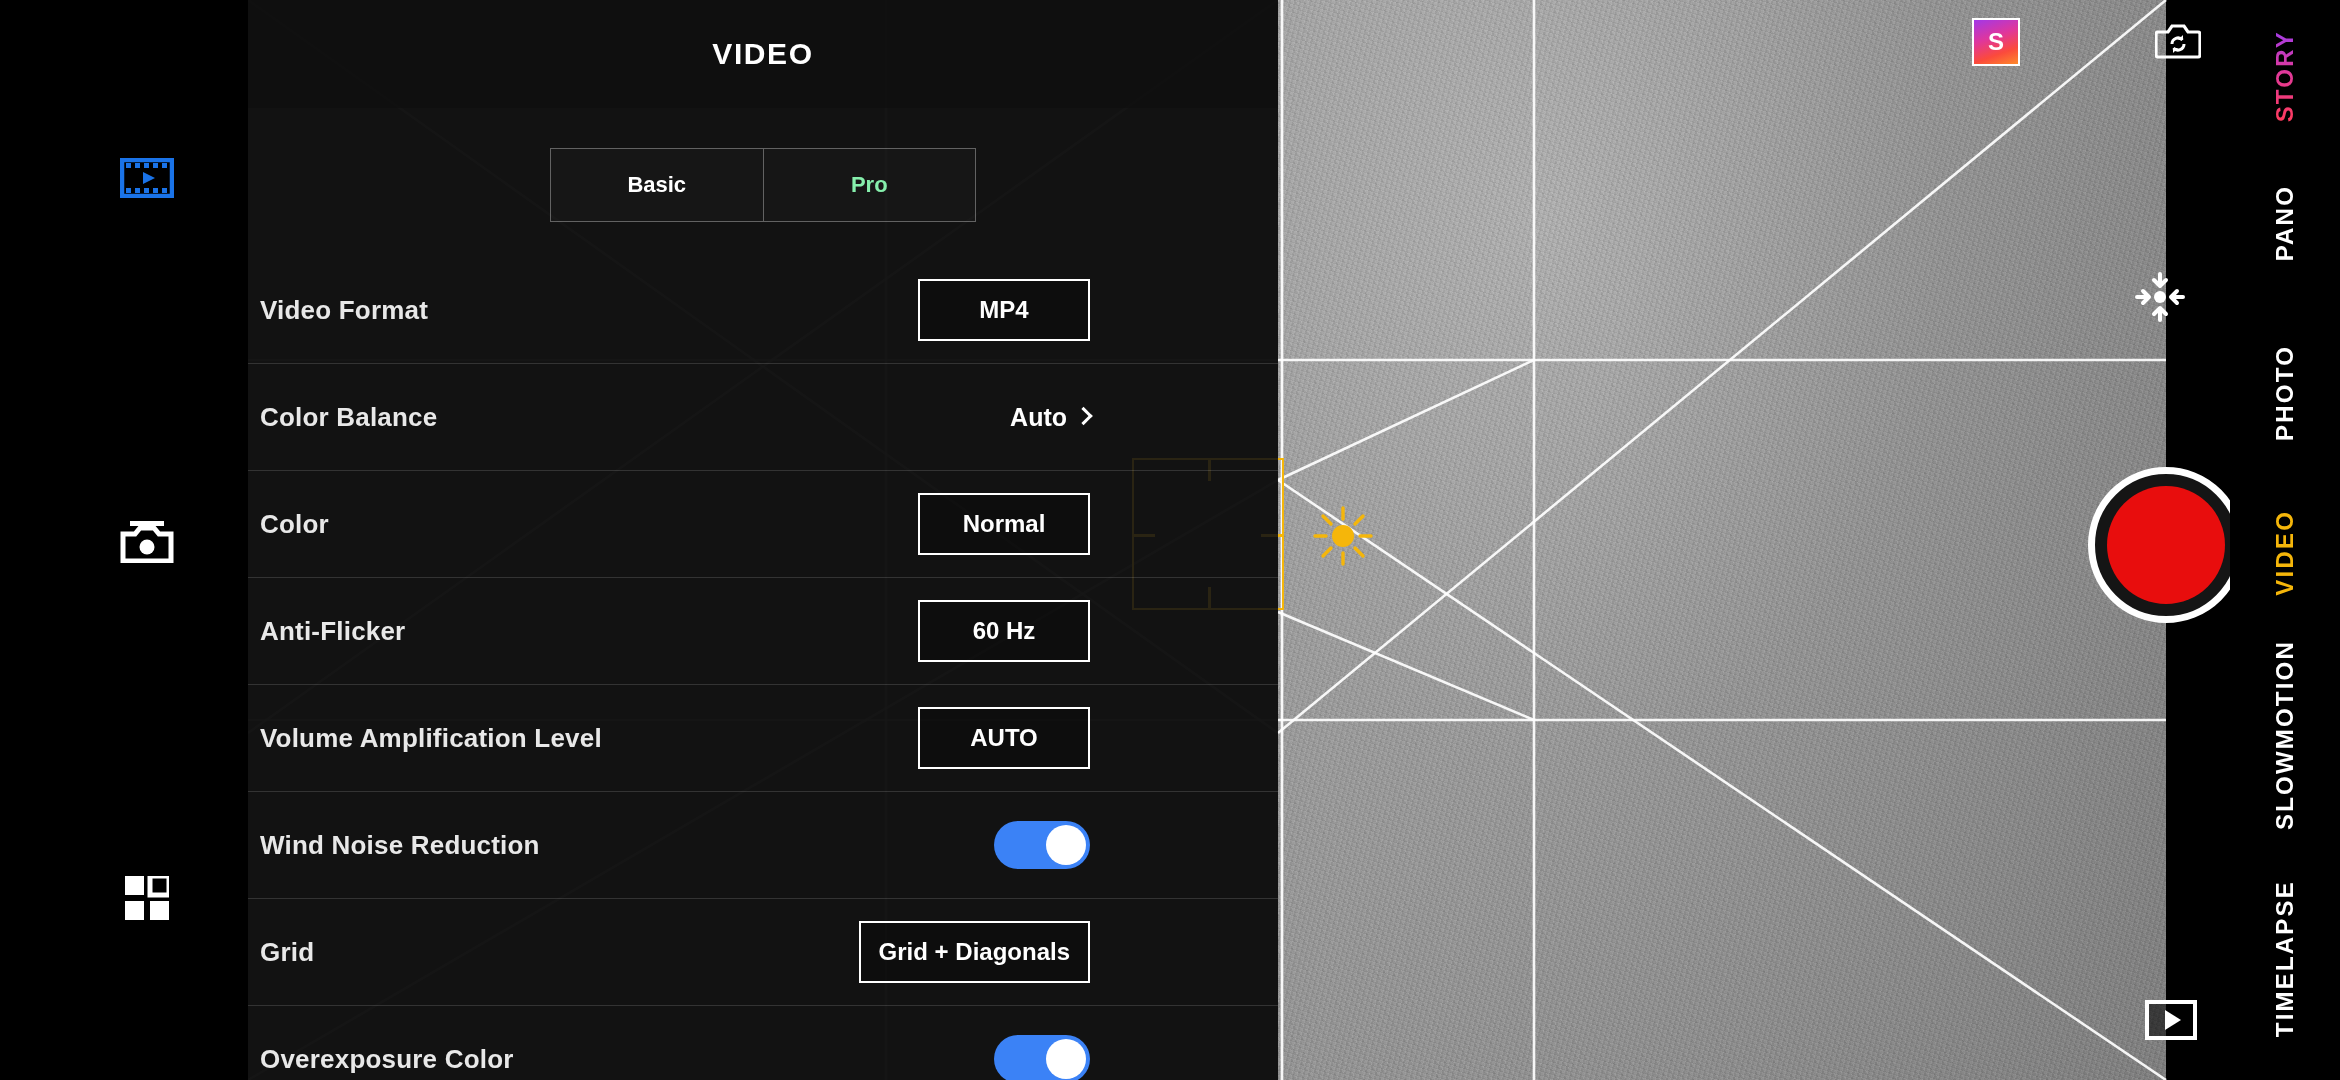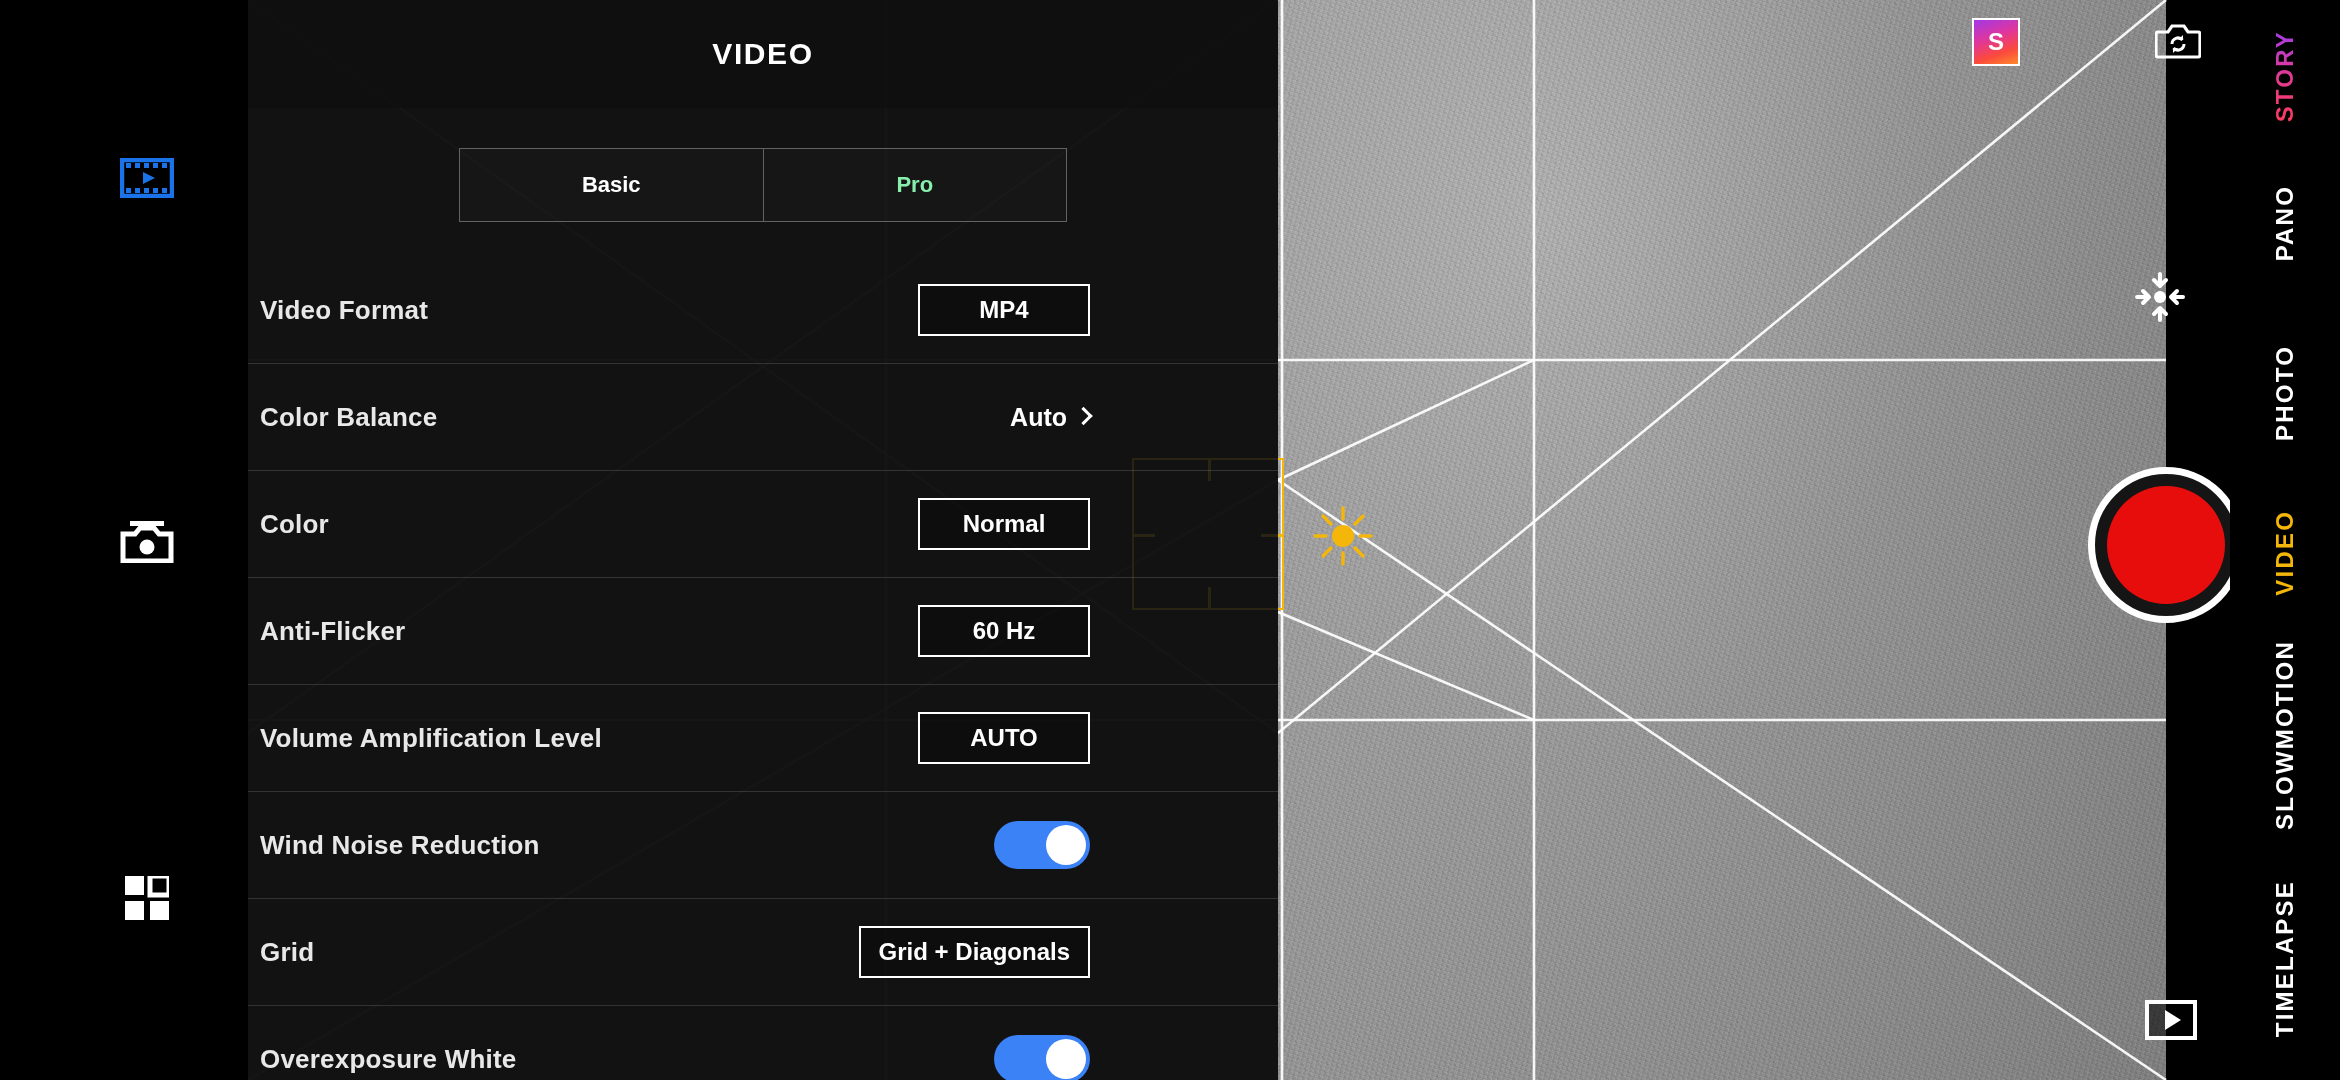--- a/index.html
+++ b/index.html
@@ -48,41 +48,41 @@
     position:absolute; left:248px; top:0; width:1030px; height:1080px;
     background:rgba(20,20,20,0.90);
     overflow:hidden;
   }
   #panel-header {
     position:relative; height:108px; background:rgba(13,13,13,0.55);
     display:flex; align-items:center; justify-content:center;
   }
   #panel-title { color:#fff; font-size:30px; font-weight:bold; letter-spacing:1.6px; }
 
-  #tabs { position:relative; margin:40px auto 0; width:608px; height:74px; display:flex; }
+  #tabs { position:relative; margin:40px auto 0; width:426px; height:74px; display:flex; }
   .tab {
     flex:1; display:flex; align-items:center; justify-content:center;
     border:1px solid rgba(255,255,255,0.33);
     font-size:22px; font-weight:bold; color:#fff;
     background:rgba(255,255,255,0.02);
   }
   .tab + .tab { border-left:none; }
   .tab.active { color:#86efac; }
 
   #rows { position:relative; margin-top:35px; }
   .row {
     position:relative; height:107px; display:flex; align-items:center;
     padding:0 0 0 12px;
     border-bottom:1px solid rgba(255,255,255,0.14);
   }
   .row-label { color:#e8e8e8; font-size:26px; font-weight:bold; letter-spacing:.2px; }
   .row-ctl { position:absolute; right:188px; top:50%; transform:translateY(-50%); display:flex; align-items:center; }
 
   .value-box {
-    min-width:172px; height:52px; padding:0 18px;
+    min-width:172px; height:62px; padding:0 18px;
     border:2.5px solid #ffffff; background:rgba(0,0,0,0.25);
     display:flex; align-items:center; justify-content:center;
     color:#fff; font-size:24px; font-weight:bold; white-space:nowrap;
   }
   .value-plain { color:#fff; font-size:25px; font-weight:bold; display:flex; align-items:center; gap:10px; }
   .chev { display:inline-block; width:13px; height:13px; border-right:3.5px solid #fff; border-top:3.5px solid #fff; transform:rotate(45deg); margin-bottom:2px; }
 
   .toggle { width:96px; height:48px; border-radius:24px; background:#3b82f6; position:relative; }
   .toggle .knob { position:absolute; right:4px; top:4px; width:40px; height:40px; border-radius:50%; background:#fff; }
 
@@ -329,21 +329,21 @@
       </div>
 
       <div class="row">
         <div class="row-label">Grid</div>
         <div class="row-ctl">
           <div class="value-box">Grid + Diagonals</div>
         </div>
       </div>
 
       <div class="row">
-        <div class="row-label">Overexposure White</div>
+        <div class="row-label">Overexposure Color</div>
         <div class="row-ctl">
           <div class="toggle">
             <div class="knob"></div>
           </div>
         </div>
       </div>
 
     </div>
   </div>
 

